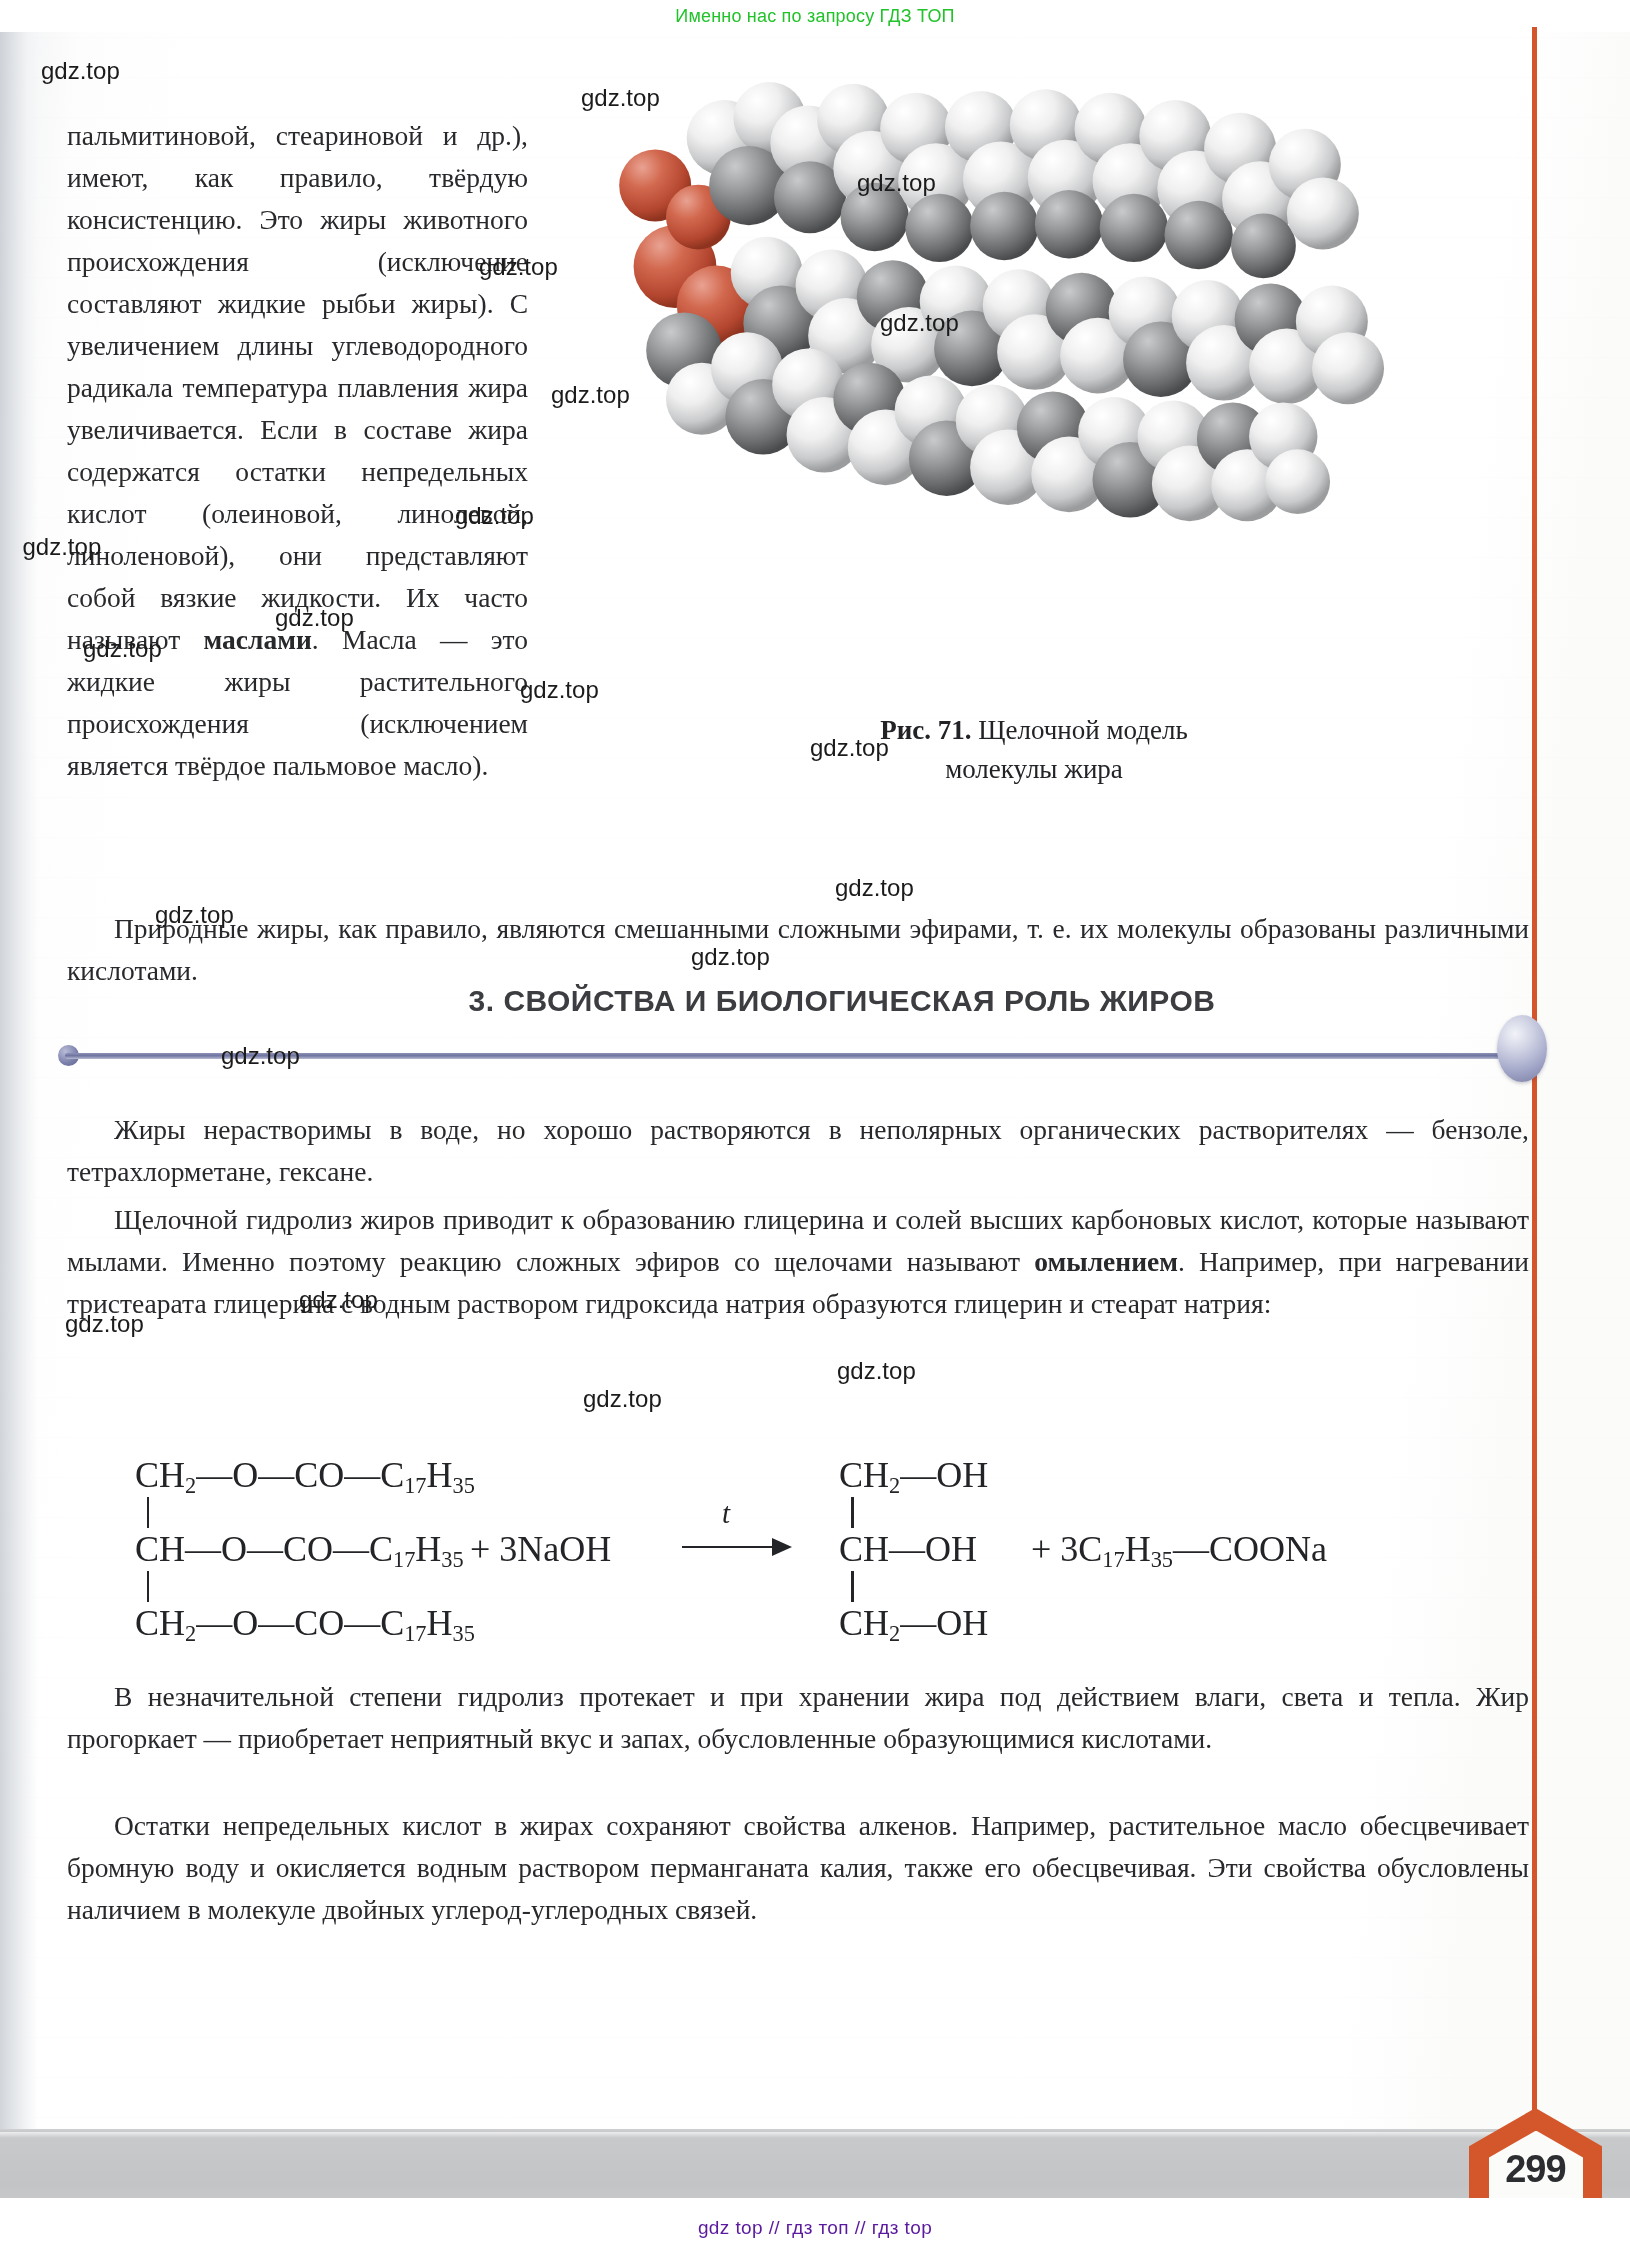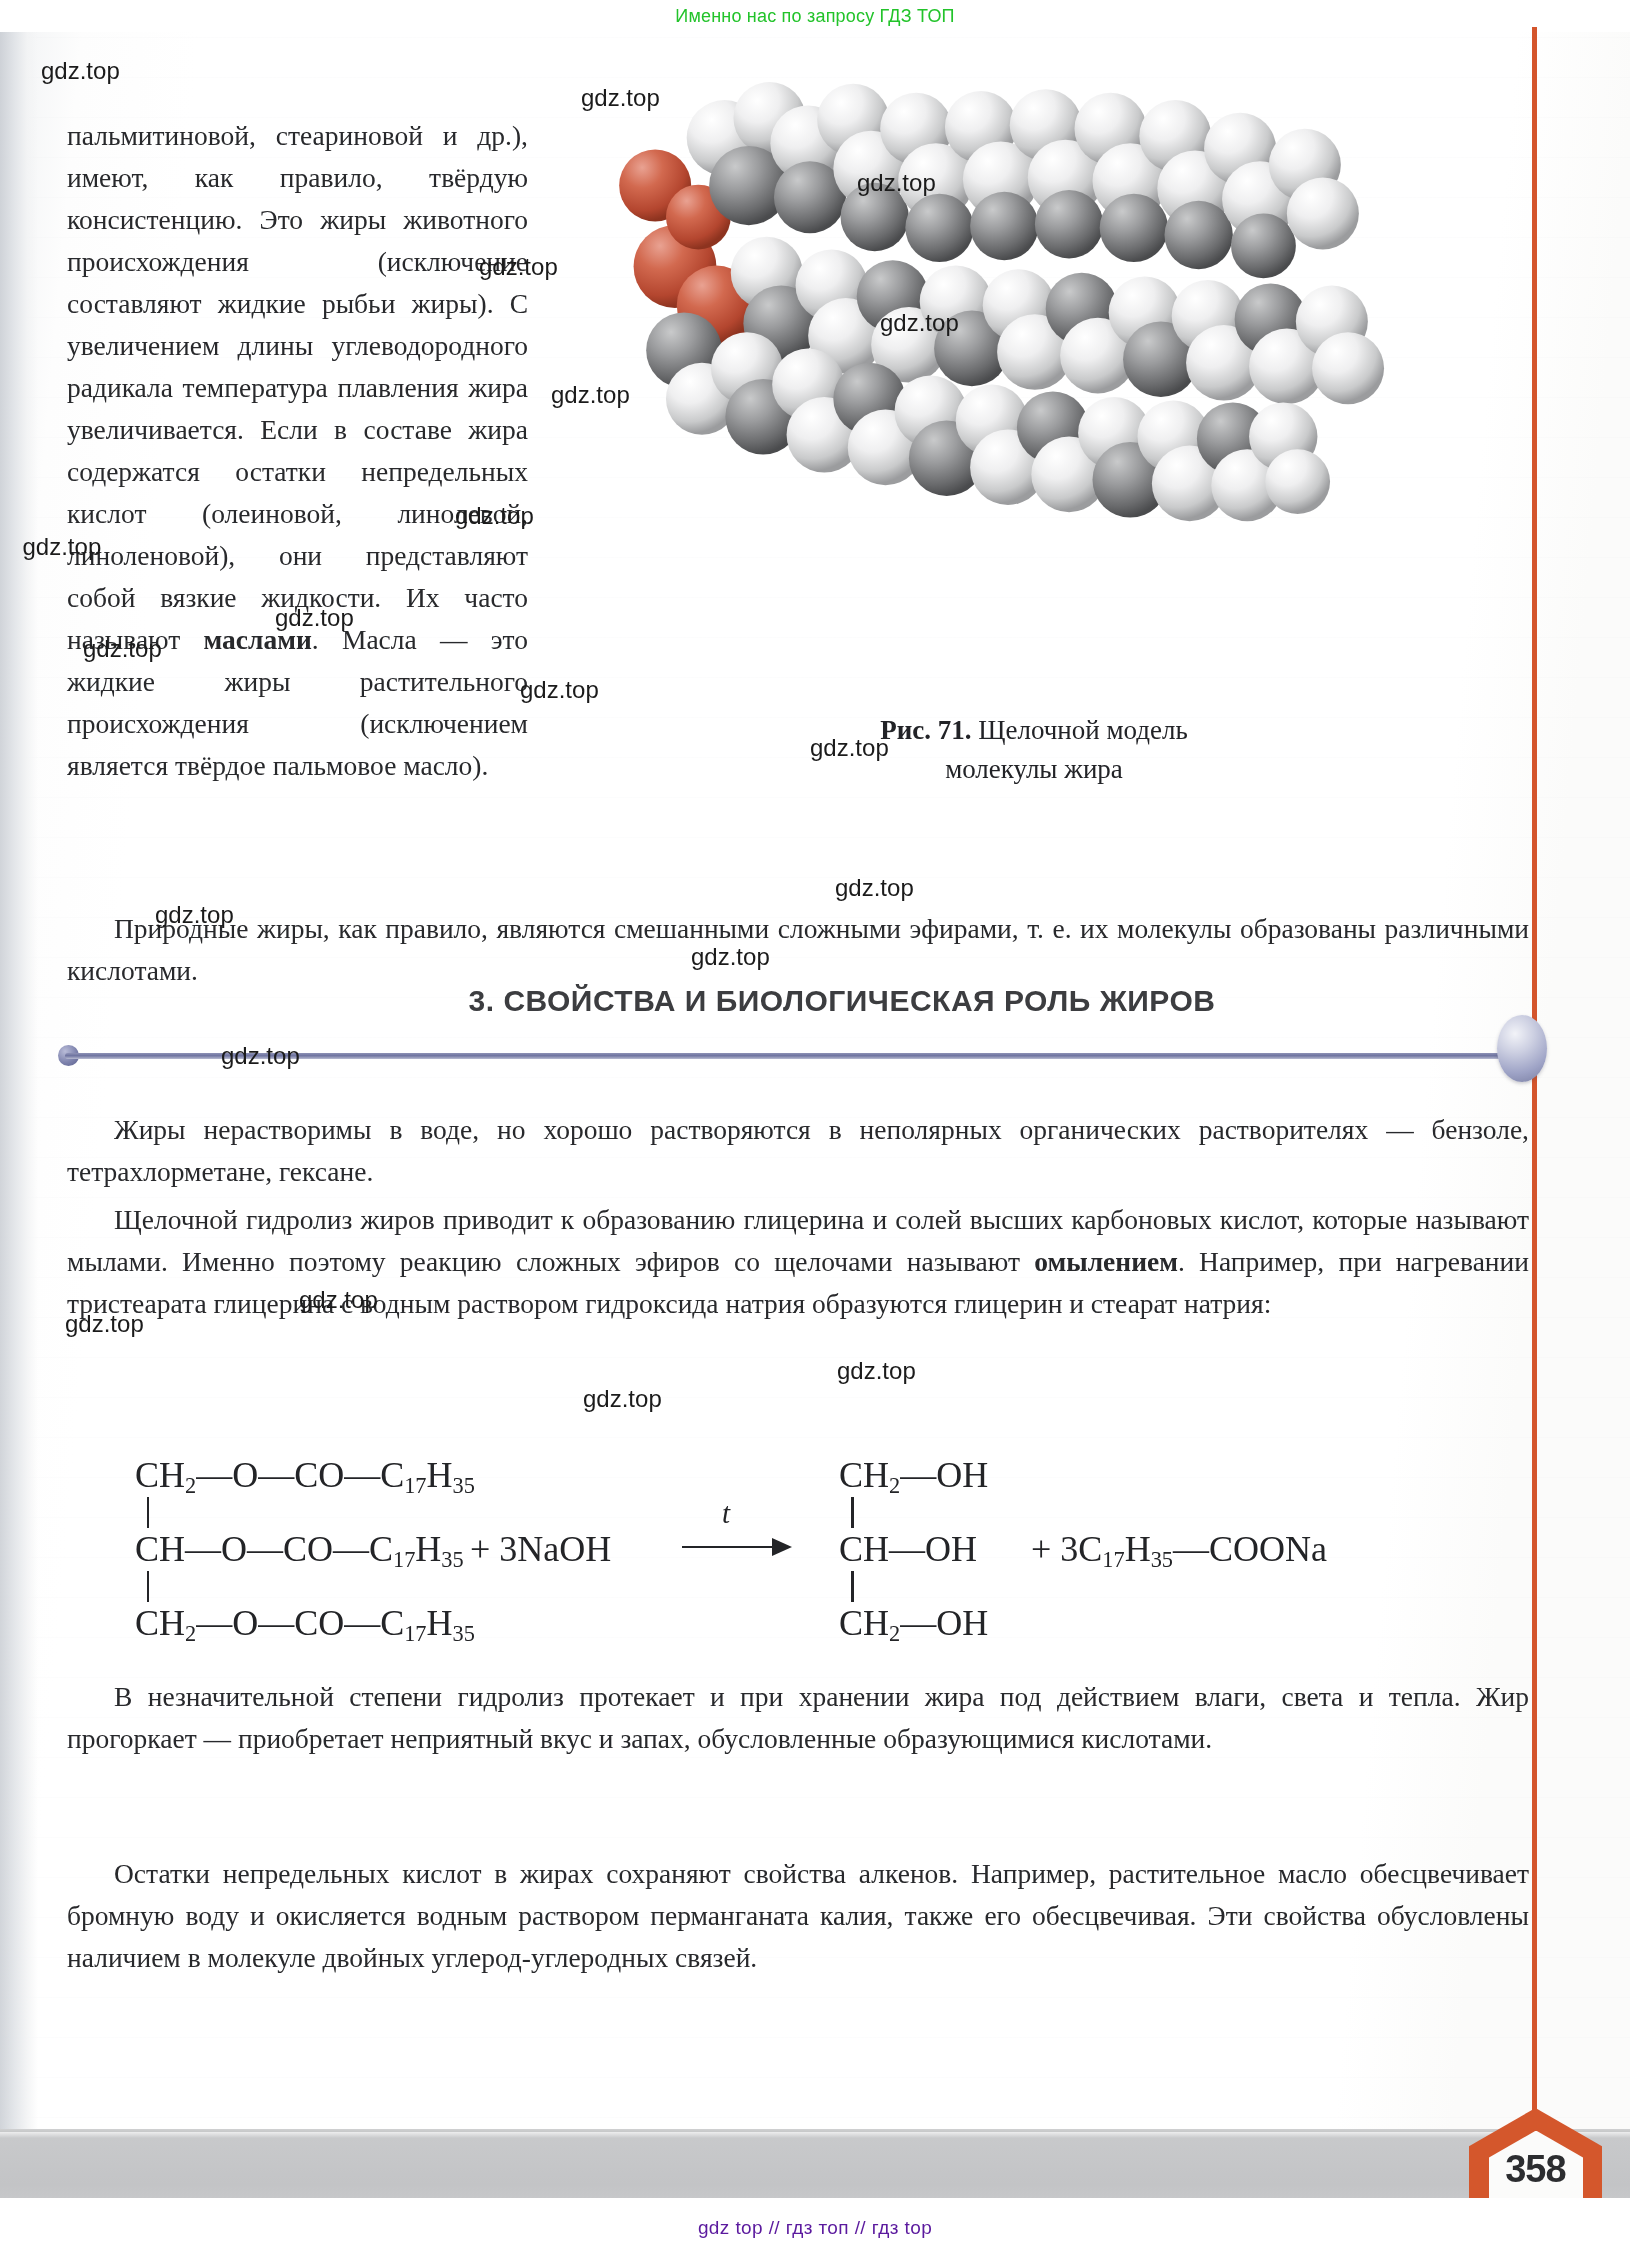--- a/index.html
+++ b/index.html
@@ -370,30 +370,30 @@
 
     <div class="eq-row" style="left:896px;top:74px;">
       <span>+ 3C</span><sub>17</sub><span>H</span><sub>35</sub><span>—COONa</span>
     </div>
   </div>
 
   <div class="wide-p" style="top:1644px;">
     <p class="indent">В незначительной степени гидролиз протекает и при хранении жира под действием влаги, света и тепла. Жир прогоркает — приобретает неприятный вкус и запах, обусловленные образующимися кислотами.</p>
   </div>
 
-  <div class="wide-p" style="top:1773px;margin-top:48px;">
+  <div class="wide-p" style="top:1773px;">
     <p class="indent">Остатки непредельных кислот в жирах сохраняют свойства алкенов. Например, растительное масло обесцвечивает бромную воду и окисляется водным раствором перманганата калия, также его обесцвечивая. Эти свойства обусловлены наличием в молекуле двойных углерод-углеродных связей.</p>
   </div>
 
   <div id="bottom-band"></div>
 
   <div id="page-number">
     <div class="hex-outer"></div>
     <div class="hex-inner"></div>
-    <div class="num">358</div>
+    <div class="num">299</div>
   </div>
 
   <div id="watermark-layer">
       <div class="wm" style="left: 41px; top: 25px;">gdz.top</div>
       <div class="wm" style="left: 581px; top: 52px;">gdz.top</div>
       <div class="wm" style="left: 857px; top: 137px;">gdz.top</div>
       <div class="wm" style="left: 479px; top: 221px;">gdz.top</div>
       <div class="wm" style="left: 880px; top: 277px;">gdz.top</div>
       <div class="wm" style="left: 551px; top: 349px;">gdz.top</div>
       <div class="wm" style="left: 455px; top: 470px;">gdz.top</div>

